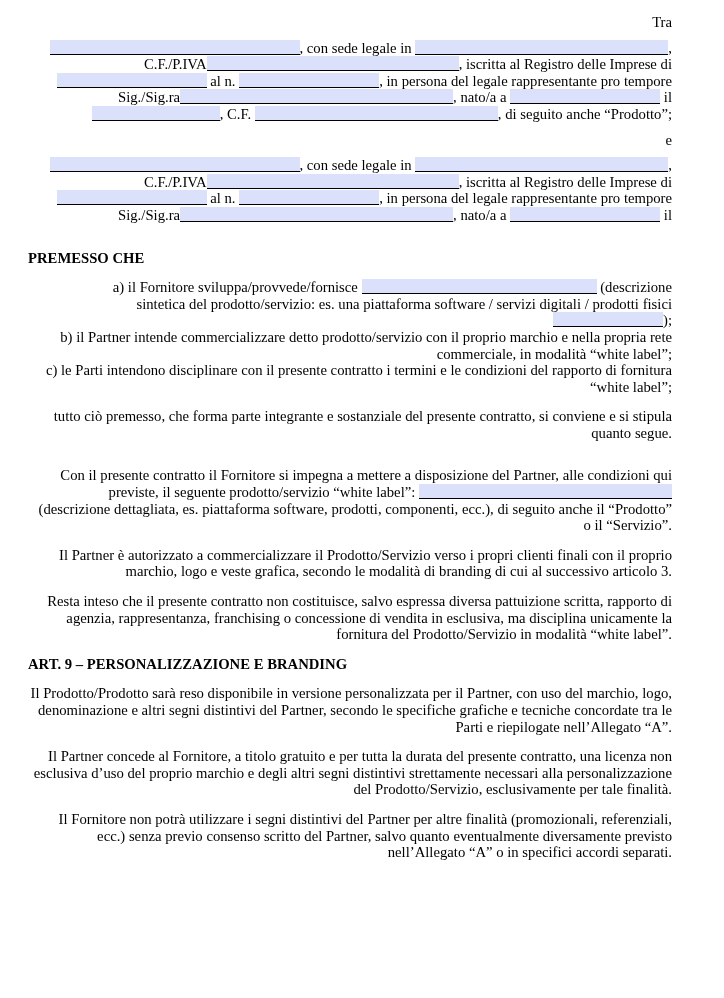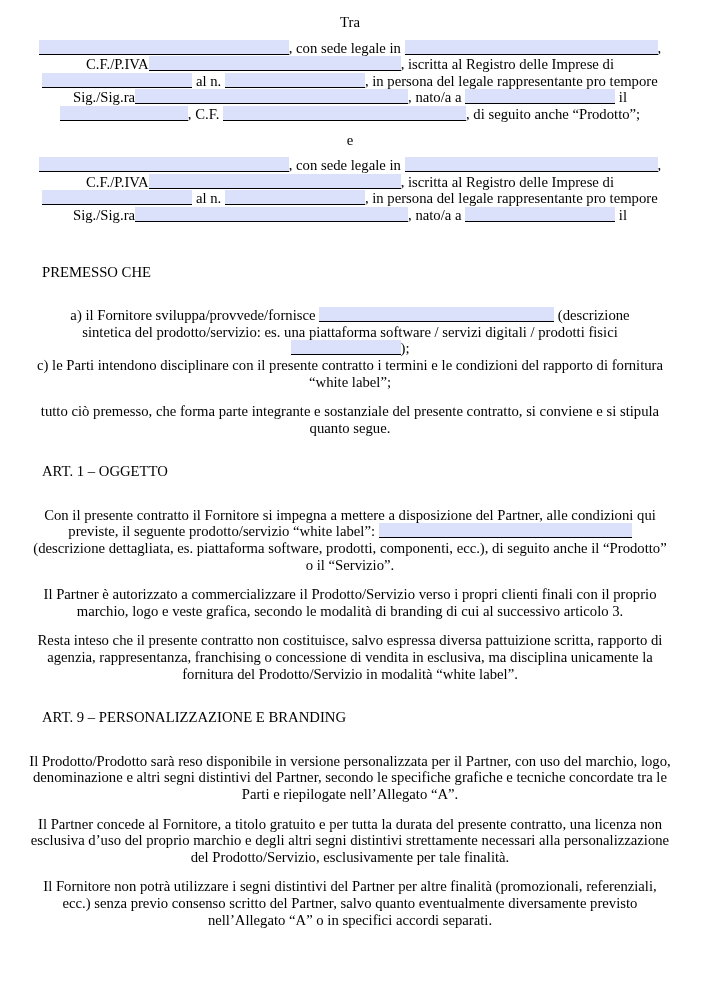--- a/index.html
+++ b/index.html
@@ -18,21 +18,21 @@
     position: relative;
     width: 724px;
     height: 998px;
     background: #ffffff;
     box-sizing: border-box;
     padding: 14px 52px 0 28px;
   }
   .para {
     font-size: 14.7px;
     line-height: 16.6px;
-    text-align: center;
+    text-align: right;
     margin: 0;
     color: #000;
   }
   .gap-sm { height: 9px; }
   .gap-md { height: 13px; }
 
   
   .fld {
     display: inline-block;
     vertical-align: baseline;
@@ -53,22 +53,22 @@
   .w-140 { width: 140px; }
   .w-128 { width: 128px; }
   .w-110 { width: 110px; }
   .w-243 { width: 243px; }
   .w-235 { width: 235px; }
   .w-273 { width: 273px; }
 
   .heading {
     font-size: 14.7px;
     line-height: 16.6px;
-    margin: 14px;
-    font-weight: normal;
+    margin: 0;
+    font-weight: bold;
   }
 </style>
 </head>
 <body>
 
 <div class="page">
 
   <p class="para">Tra</p>
   <div class="gap-sm"></div>
 
@@ -117,28 +117,28 @@
   <p class="heading">PREMESSO CHE</p>
 
   <div class="gap-md"></div>
 
   <div class="para">
     <div>
       <span>a) il Fornitore sviluppa/provvede/fornisce</span> <span class="fld w-235"></span> <span>(descrizione</span><br>
       <span>sintetica del prodotto/servizio: es. una piattaforma software / servizi digitali / prodotti fisici</span><br>
       <span class="fld w-110"></span><span>);</span>
     </div>
+    <div>b) il Partner intende commercializzare detto prodotto/servizio con il proprio marchio e nella propria rete commerciale, in modalità “white label”;</div>
     <div>c) le Parti intendono disciplinare con il presente contratto i termini e le condizioni del rapporto di fornitura “white label”;</div>
   </div>
 
   <div class="gap-md"></div>
   <p class="para">tutto ciò premesso, che forma parte integrante e sostanziale del presente contratto, si conviene e si stipula quanto segue.</p>
 
   <div class="gap-md"></div>
-  <p class="heading">ART. 1 – OGGETTO</p>
 
   <div class="gap-md"></div>
   <div class="para">
     <span>Con il presente contratto il Fornitore si impegna a mettere a disposizione del Partner, alle condizioni qui previste, il seguente prodotto/servizio “white label”:</span> <span class="fld w-253"></span><br>
     <span>(descrizione dettagliata, es. piattaforma software, prodotti, componenti, ecc.), di seguito anche il “Prodotto” o il “Servizio”.</span>
   </div>
 
   <div class="gap-md"></div>
   <p class="para">Il Partner è autorizzato a commercializzare il Prodotto/Servizio verso i propri clienti finali con il proprio marchio, logo e veste grafica, secondo le modalità di branding di cui al successivo articolo 3.</p>
 

